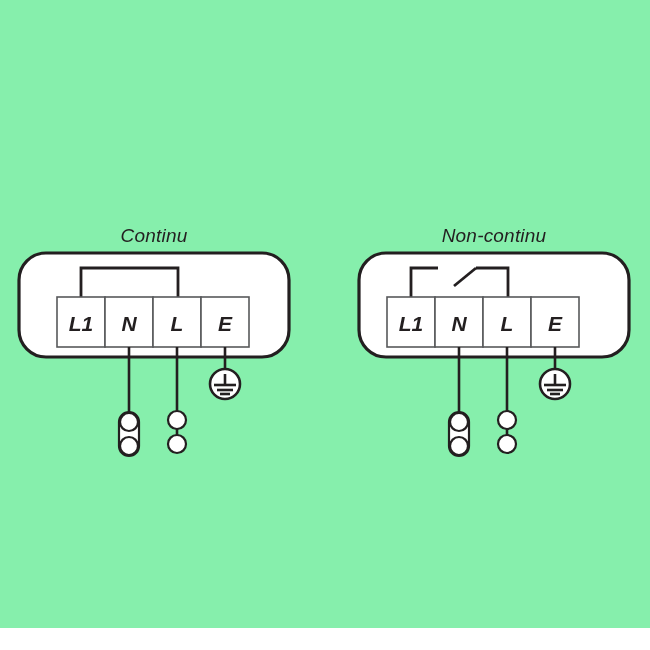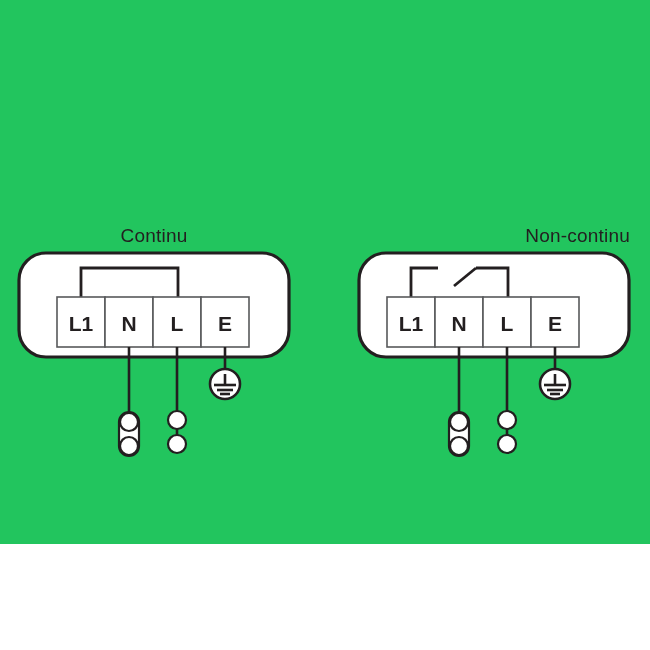--- a/index.html
+++ b/index.html
@@ -9,35 +9,36 @@
   }
   body {
     width: 650px;
     height: 650px;
     font-family: "Liberation Sans", sans-serif;
     overflow: hidden;
   }
   #canvas {
     position: relative;
     width: 650px;
-    height: 544px;
-    background: #22c55e;
+    height: 628px;
+    background: #86efac;
+    font-style: italic;
   }
   .diagram-title {
     position: absolute;
     text-align: center;
     font-family: "Liberation Sans", sans-serif;
     font-size: 19px;
     font-weight: 400;
     color: #231f20;
     letter-spacing: 0.2px;
     white-space: nowrap;
   }
   #title-left  { left: 18px;  top: 225px; width: 272px; }
-  #title-right { left: 358px; top: 225px; width: 272px; text-align: right; }
+  #title-right { left: 358px; top: 225px; width: 272px; }
 
   svg { display: block; }
   .wire      { stroke: #231f20; fill: none; }
   .enclosure { stroke: #231f20; fill: #ffffff; stroke-width: 3.2; }
   .termbox   { stroke: #58595b; fill: #ffffff; stroke-width: 1.6; }
   .term-label {
     font-family: "Liberation Sans", sans-serif;
     font-size: 21px;
     font-weight: 700;
     fill: #231f20;

